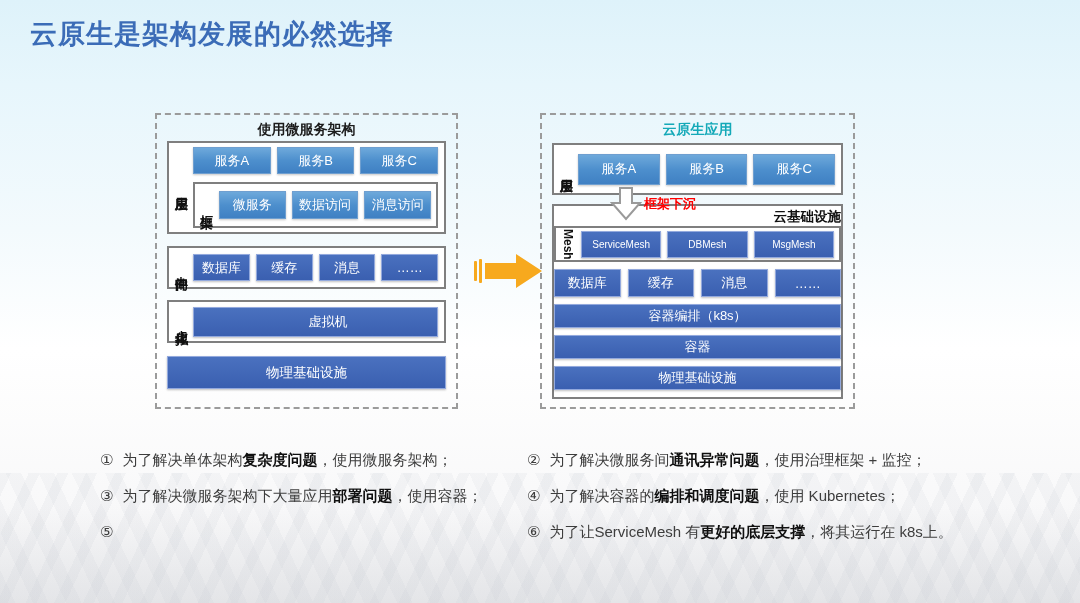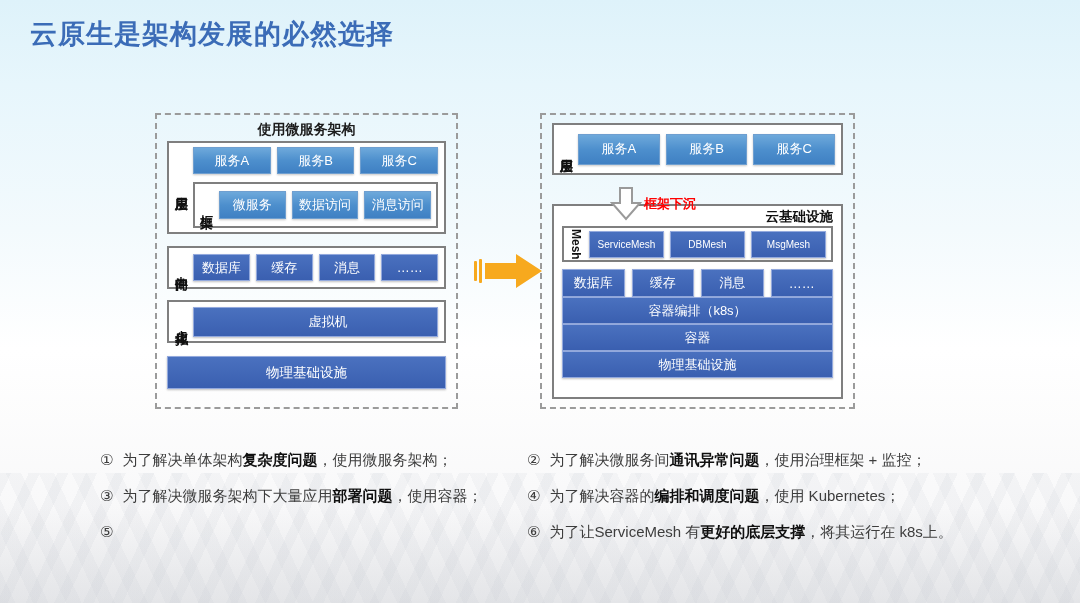--- a/index.html
+++ b/index.html
@@ -75,28 +75,28 @@
   .app-box2{margin-top:4px;height:52px;}
   .app-box2 .row .btn{height:31px;}
   .sink-arrow{position:absolute;left:68px;top:72px;z-index:3;}
   .sink-label{
     position:absolute;left:102px;top:80px;z-index:3;
     font-size:13px;font-weight:700;color:#ff0000;
   }
   .cloud-box{
     position:absolute;left:10px;right:10px;top:89px;bottom:8px;
     border:2px solid #7f7f7f;background:#fff;box-sizing:border-box;
-    padding:2px 8px 7px;display:flex;flex-direction:column;
+    padding:2px 0 7px;display:flex;flex-direction:column;justify-content:center;
   }
   .cloud-label{text-align:right;font-size:13.5px;font-weight:700;color:#111;height:18px;line-height:18px;}
   .mesh-box{border:2px solid #7f7f7f;display:flex;align-items:center;gap:6px;padding:3px 5px;height:36px;box-sizing:border-box;}
   .mesh-box .btn{flex:1;height:27px;font-size:10px;}
   .cloud-mid{display:flex;gap:7px;margin-top:7px;}
   .cloud-mid .btn{flex:1;height:28px;}
-  .cloud-wide{height:27px;}
+  .cloud-wide{margin-top:7px;height:27px;}
   
   .transform-arrow{position:absolute;left:468px;top:248px;width:80px;height:46px;}
   
   .notes{
     position:absolute;left:100px;top:449px;width:890px;
     display:grid;grid-template-columns:427px 1fr;row-gap:14px;
   }
   .note{font-size:15px;line-height:22px;color:#3d3d3d;display:flex;gap:9px;white-space:nowrap;}
   .note .num{flex:0 0 auto;}
   .note b{font-weight:700;color:#0f0f0f;}
@@ -147,20 +147,21 @@
     <div class="btn btn-royal phys-btn">物理基础设施</div>
   </div>
 
   <svg class="transform-arrow" viewBox="0 0 80 46">
     <rect x="6" y="13" width="3" height="20" rx="1" fill="#f7a91e"></rect>
     <rect x="11" y="11" width="3" height="24" rx="1" fill="#f7a91e"></rect>
     <path d="M17 15 h31 v-9 l26 17 -26 17 v-9 h-31 z" fill="#f7a91e"></path>
   </svg>
 
   <div class="dashed-box dashed-right">
+    <div class="panel-title teal">云原生应用</div>
 
     <div class="layer-box app-box2">
       <div class="vlabel">应用层</div>
       <div class="row">
         <div class="btn btn-light">服务A</div>
         <div class="btn btn-light">服务B</div>
         <div class="btn btn-light">服务C</div>
       </div>
     </div>
 

